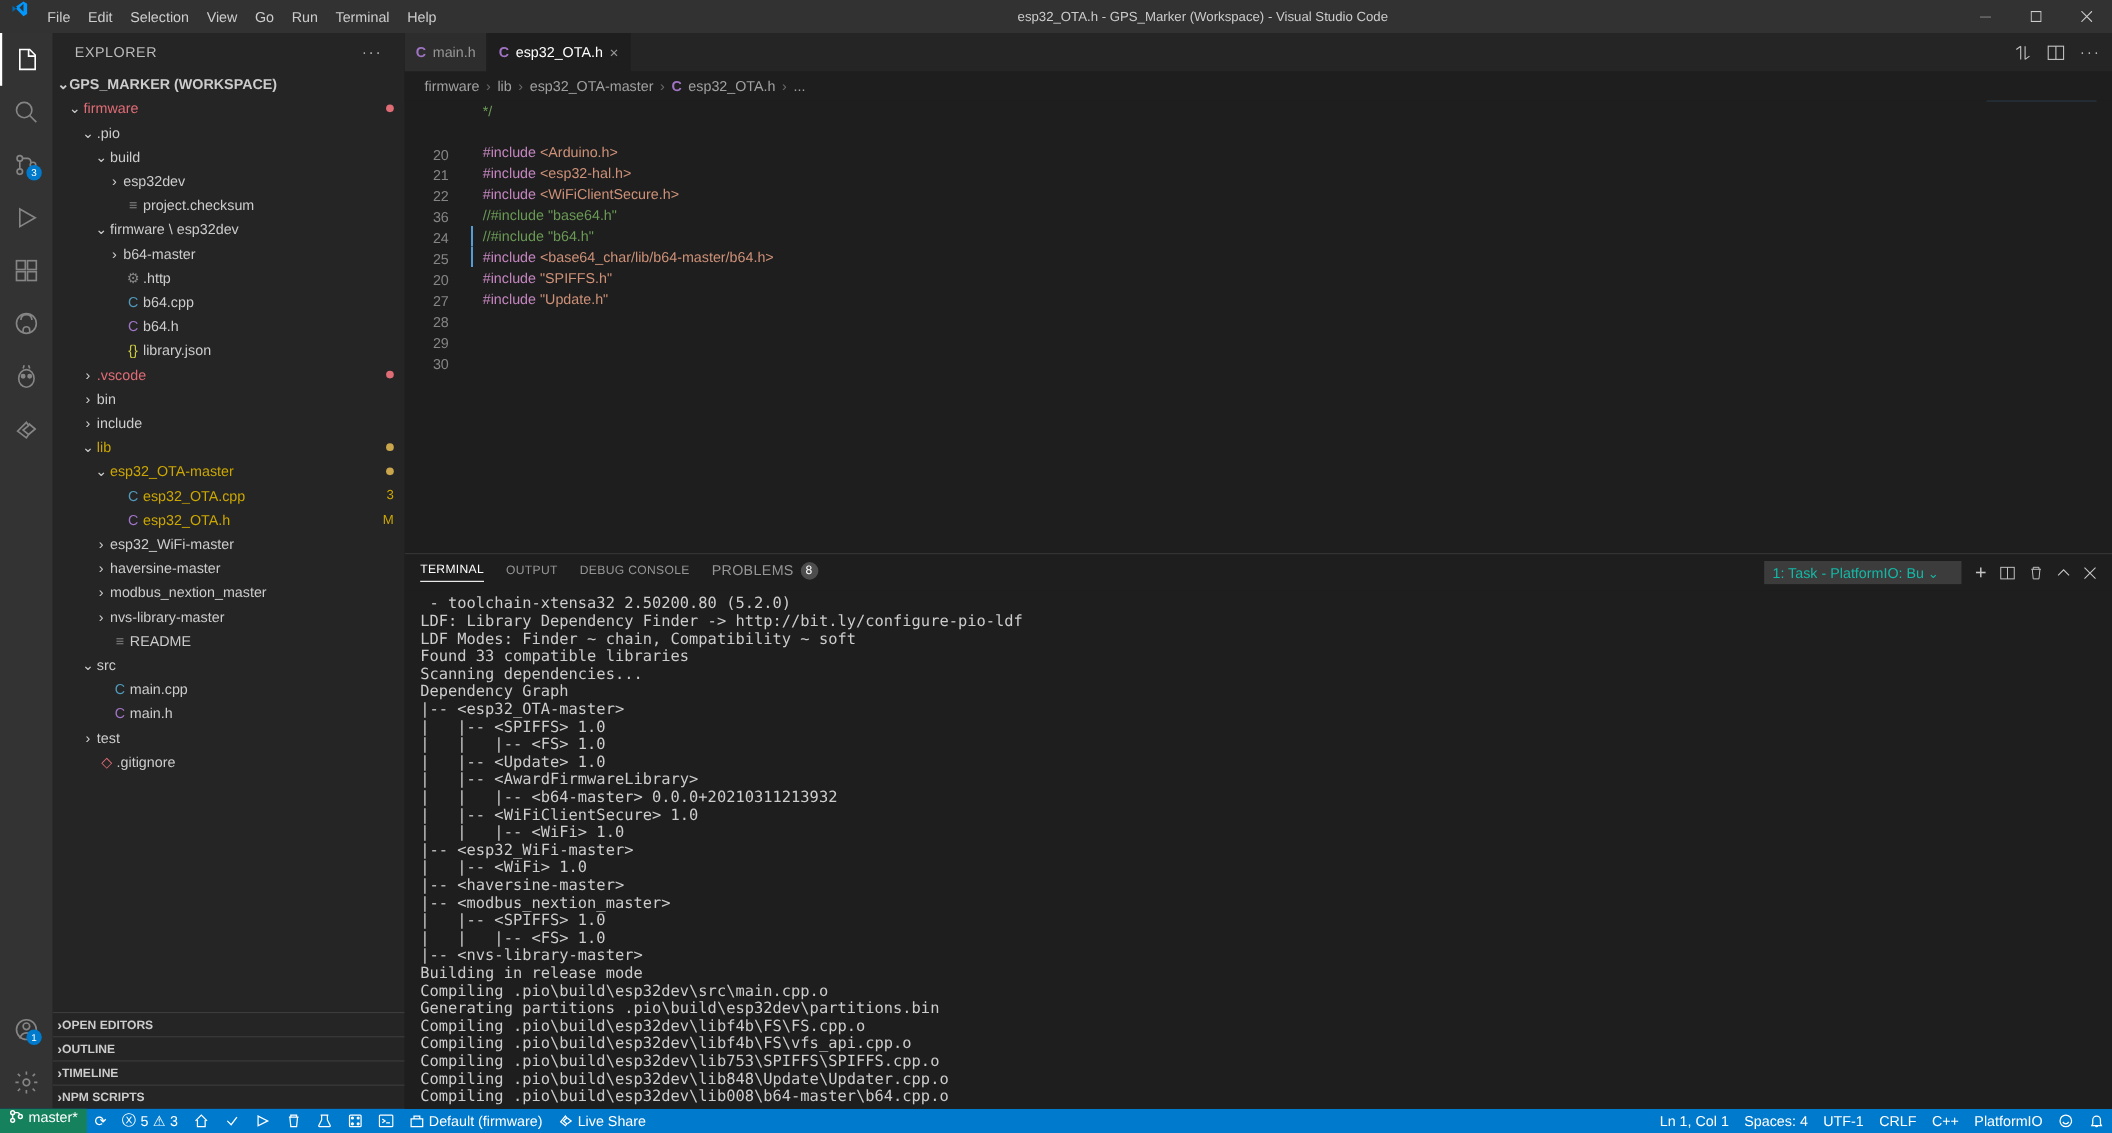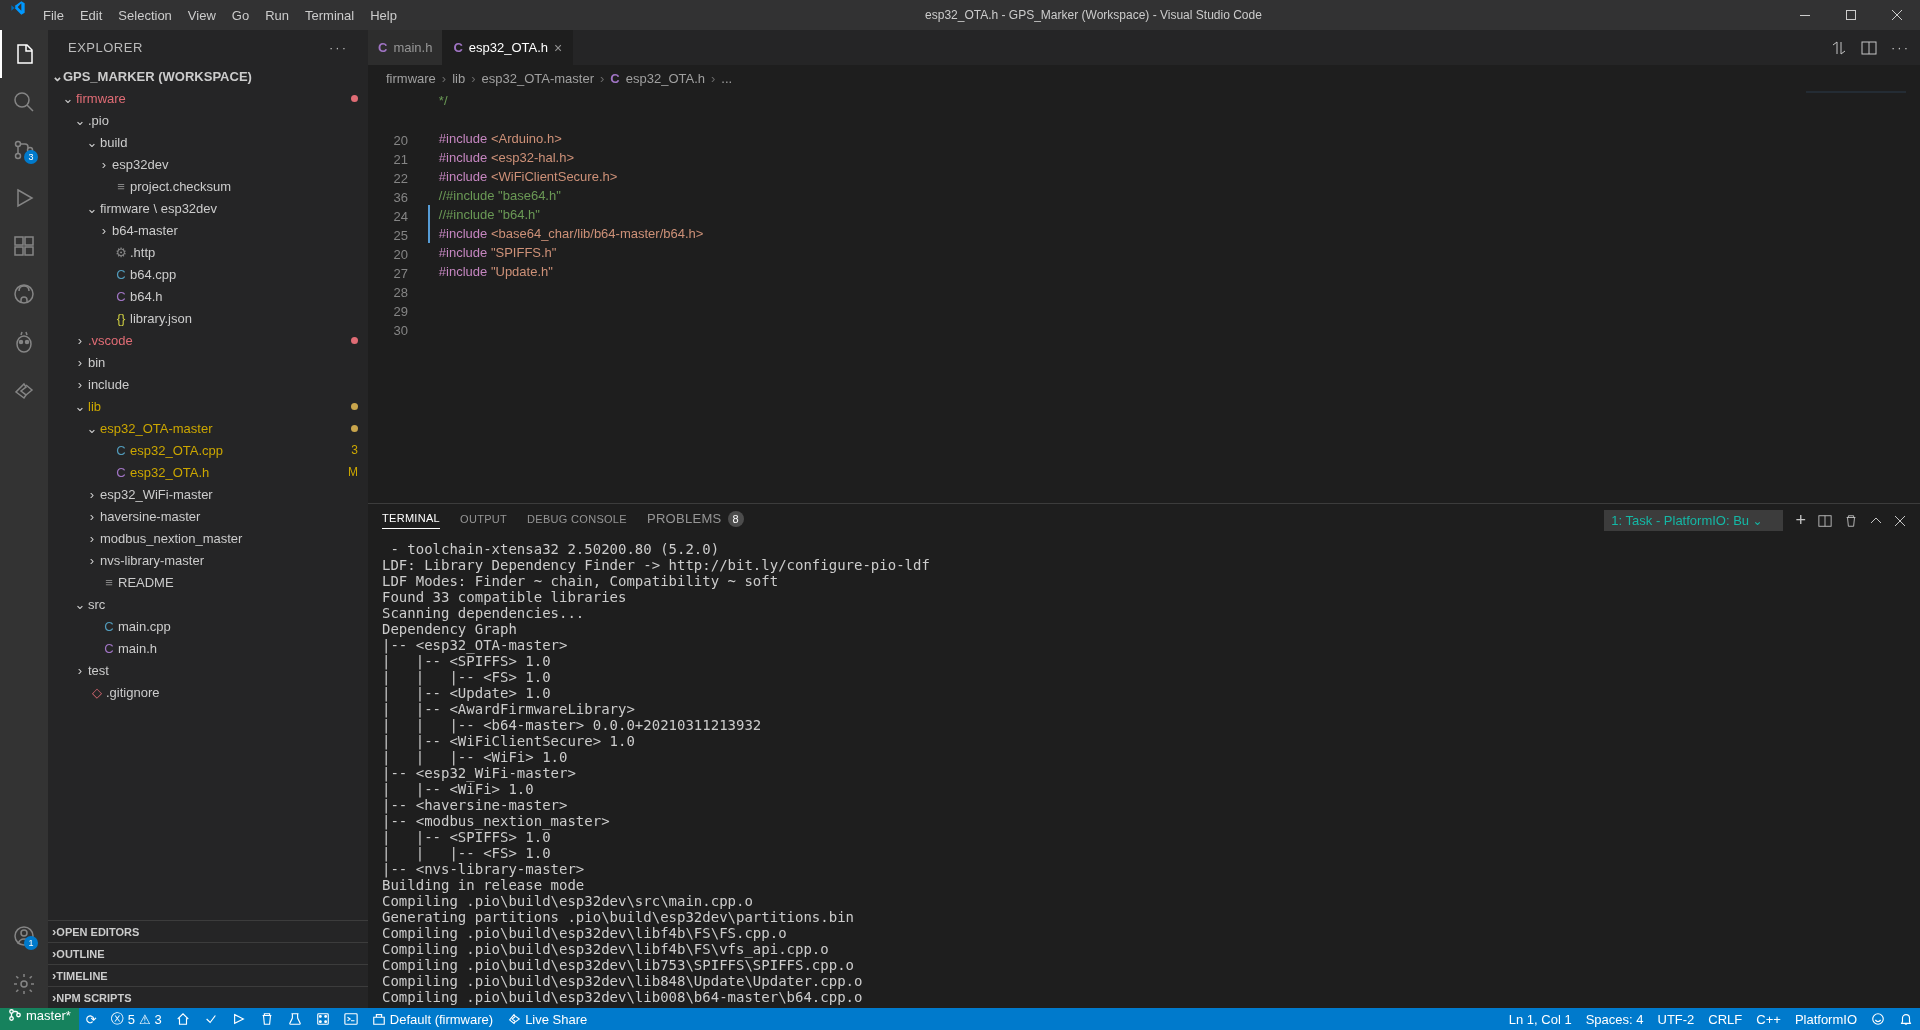--- a/index.html
+++ b/index.html
@@ -555,21 +555,21 @@
         <svg width="14" height="14" viewBox="0 0 16 16" fill="none" stroke="currentColor" stroke-width="1.3">
           <path d="M3 9l5 4 1.5-2L6 8l3.5-3L8 3z"></path>
           <path d="M10 5l4 3-4 3"></path>
         </svg>
         <span>Live Share</span>
       </div>
   </div>
   <div class="status-right" id="status-right">
       <div class="status-item">Ln 1, Col 1</div>
       <div class="status-item">Spaces: 4</div>
-      <div class="status-item">UTF-2</div>
+      <div class="status-item">UTF-1</div>
       <div class="status-item">CRLF</div>
       <div class="status-item">C++</div>
       <div class="status-item">PlatformIO</div>
       <div class="status-item">
         <svg width="14" height="14" viewBox="0 0 16 16" fill="none" stroke="currentColor" stroke-width="1.3">
           <circle cx="8" cy="8" r="6"></circle>
           <path d="M5 9s1 2 3 2 3-2 3-2M6 6h0M10 6h0"></path>
         </svg>
       </div>
       <div class="status-item">

